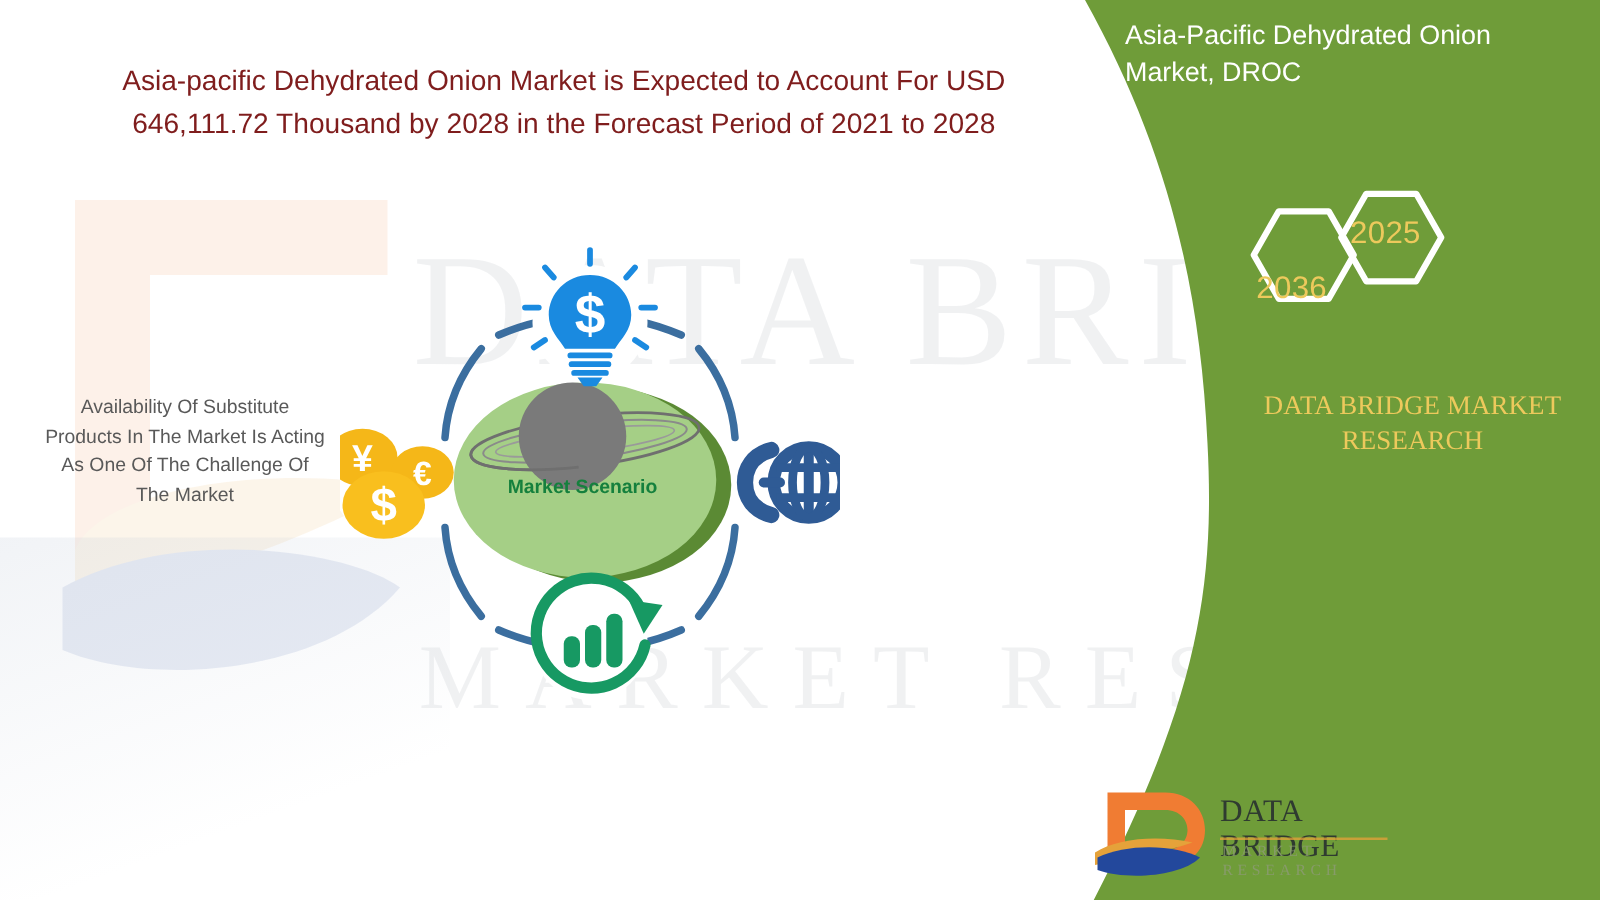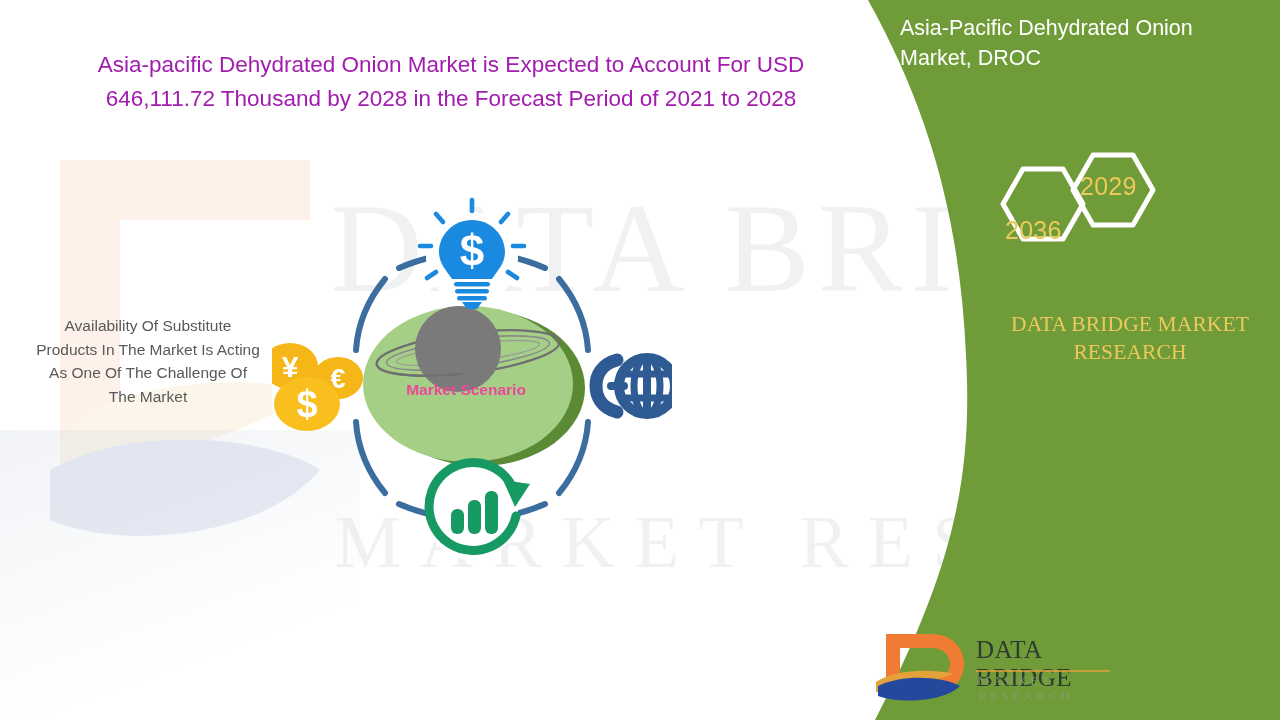--- a/index.html
+++ b/index.html
@@ -161,21 +161,21 @@
   }
 
   
   .headline {
     position: absolute;
     z-index: 3;
     left: 46px;
     top: 48px;
     width: 810px;
     text-align: center;
-    color: #a21caf;
+    color: #7f1d1d;
     font-size: 22.5px;
     line-height: 1.50;
     font-weight: 400;
   }
 
   
   .diagram {
     position: absolute;
     z-index: 2;
     left: 272px;
@@ -185,21 +185,21 @@
   }
   .diagram svg { display: block; }
 
   .ms-label {
     position: absolute;
     z-index: 3;
     left: 396px;
     top: 378px;
     width: 140px;
     text-align: center;
-    color: #ec4899;
+    color: #15803d;
     font-size: 15.5px;
     font-weight: bold;
     line-height: 1.52;
   }
 
   
   .callout {
     position: absolute;
     z-index: 3;
     color: #595959;
@@ -238,21 +238,21 @@
   </div>
 
   <div class="panel-title">Asia-Pacific Dehydrated Onion Market, DROC</div>
 
   <div class="hexes">
     <svg width="190" height="125" viewBox="0 0 190 125" aria-hidden="true">
       <polygon points="18,62 38,27 78,27 98,62 78,97 38,97" fill="none" stroke="#ffffff" stroke-width="5" stroke-linejoin="round"></polygon>
       <polygon points="88,48 108,13 148,13 168,48 148,83 108,83" fill="none" stroke="#ffffff" stroke-width="5" stroke-linejoin="round"></polygon>
     </svg>
     <div class="hex-label hex-2028">2036</div>
-    <div class="hex-label hex-2021">2029</div>
+    <div class="hex-label hex-2021">2025</div>
   </div>
 
   <div class="brand-line">DATA BRIDGE MARKET RESEARCH</div>
 
   <div class="logo-block">
     <svg width="96" height="74" viewBox="0 0 96 74" style="position:absolute;left:0;top:2px;" aria-hidden="true">
       <path d="M14 4 L14 50 L28 50 L28 18 L60 18 C72 18, 78 26, 78 34 C78 43, 71 50, 60 50 L46 50 L46 62 L62 62 C82 62, 92 49, 92 34 C92 18, 80 4, 60 4 Z" fill="#f07c33"></path>
       <path d="M4 52 C 22 40, 56 38, 82 44 C 58 52, 26 58, 4 62 Z" fill="#e5a23a"></path>
       <path d="M6 56 C 30 44, 70 46, 88 56 C 72 72, 28 74, 6 66 Z" fill="#23489c"></path>
     </svg>

